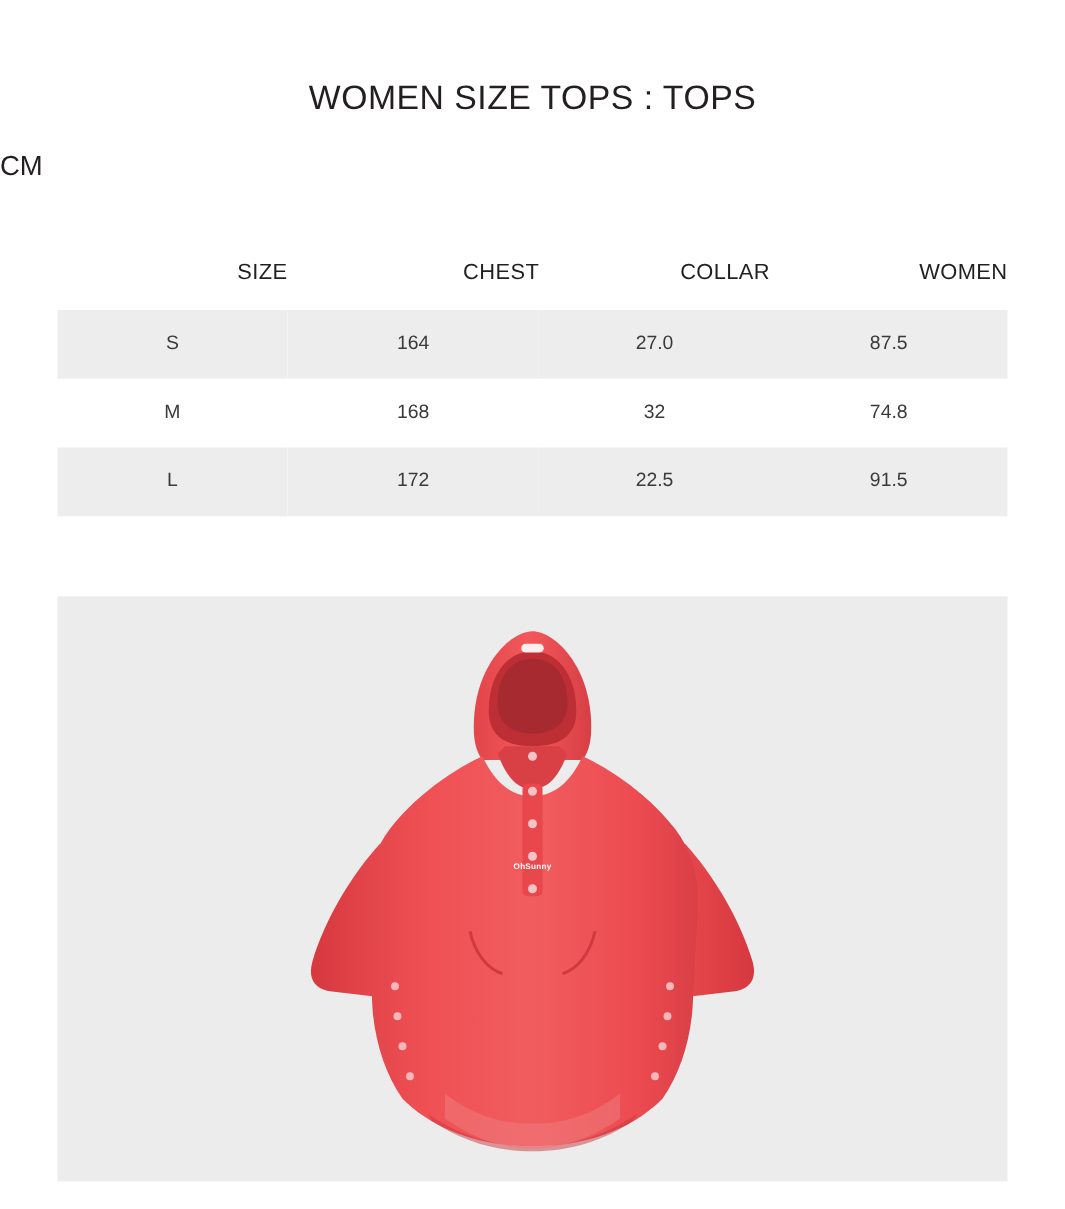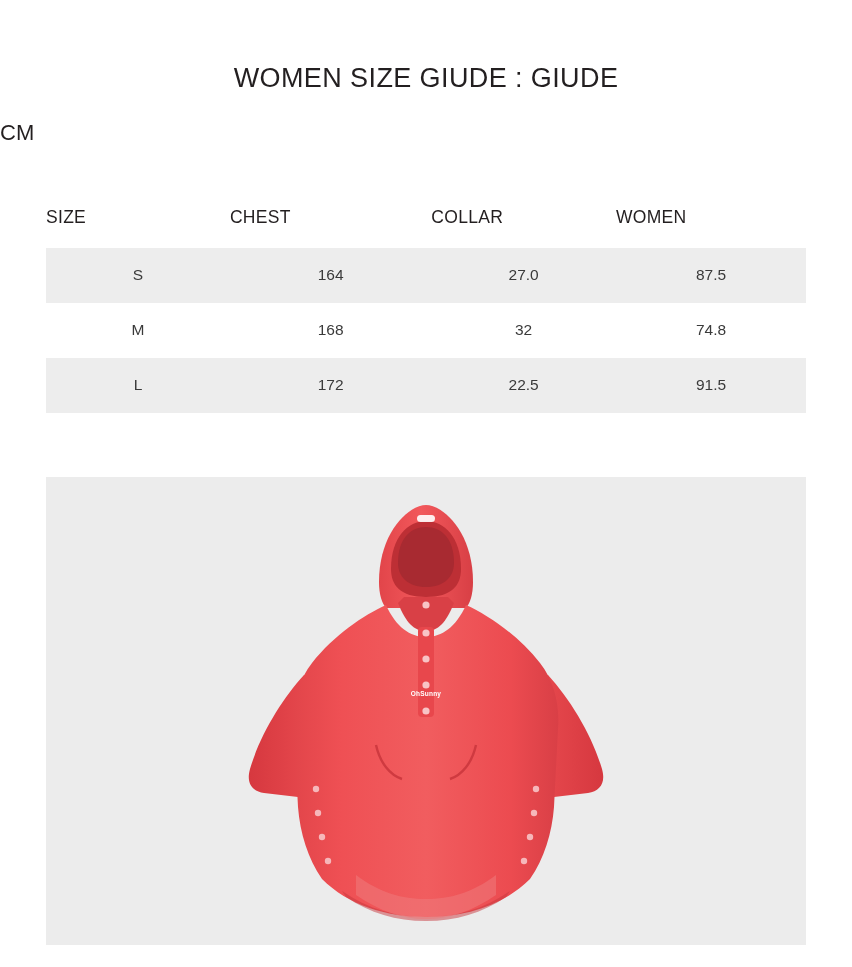--- a/index.html
+++ b/index.html
@@ -48,21 +48,21 @@
   table.size-table col.c-size { width: 24.2%; }
   table.size-table col.c-chest { width: 26.5%; }
   table.size-table col.c-collar { width: 24.3%; }
   table.size-table col.c-length { width: 25.0%; }
 
   table.size-table thead th {
     font-size: 17.5px;
     font-weight: 400;
     color: #231f20;
     padding: 6px 0 20px 0;
-    text-align: left;
+    text-align: right;
     letter-spacing: 0.3px;
   }
   table.size-table tbody td {
     font-size: 15.5px;
     font-weight: 400;
     color: #3a3a3a;
     height: 53px;
     text-align: center;
     vertical-align: middle;
   }
@@ -98,21 +98,21 @@
     font-family: "Liberation Sans", sans-serif;
     font-weight: 700;
     pointer-events: none;
   }
 </style>
 </head>
 <body>
 
 <div class="page">
 
-  <div class="title">WOMEN SIZE GIUDE : GIUDE</div>
+  <div class="title">WOMEN SIZE TOPS : TOPS</div>
   <div class="subtitle">CM</div>
 
   <div class="table-wrap">
     <table class="size-table">
       <colgroup>
         <col class="c-size">
         <col class="c-chest">
         <col class="c-collar">
         <col class="c-length">
       </colgroup>

